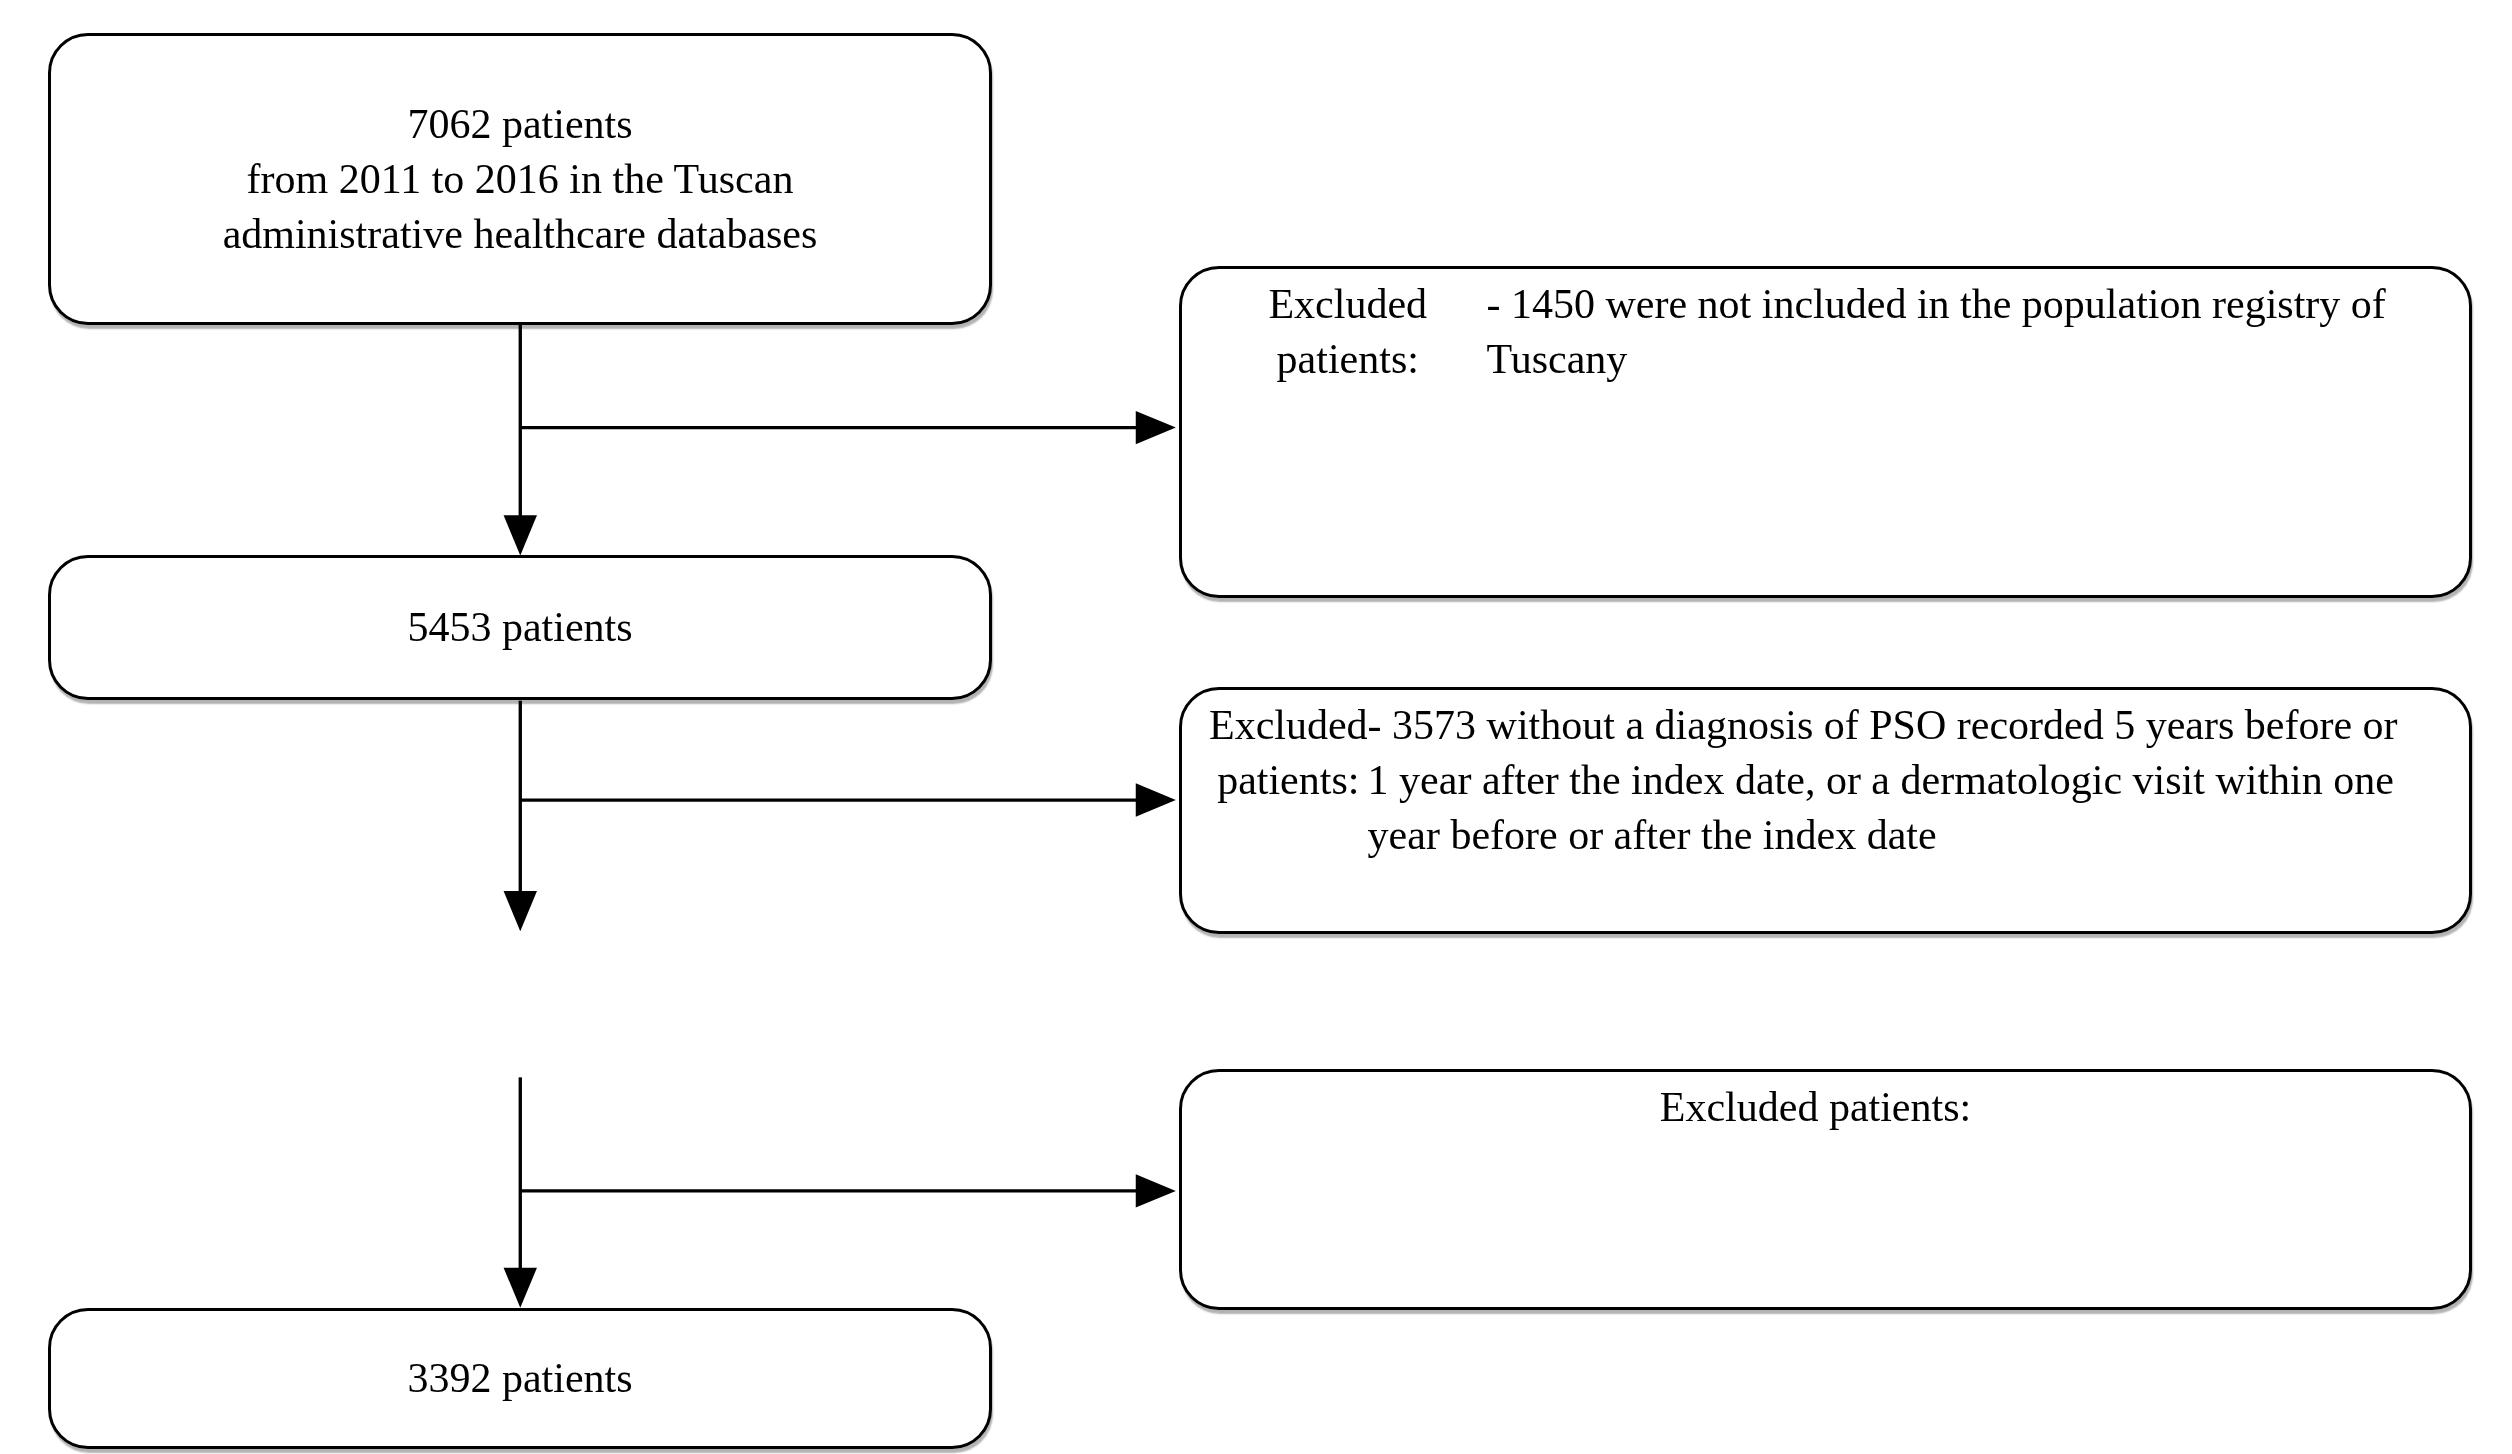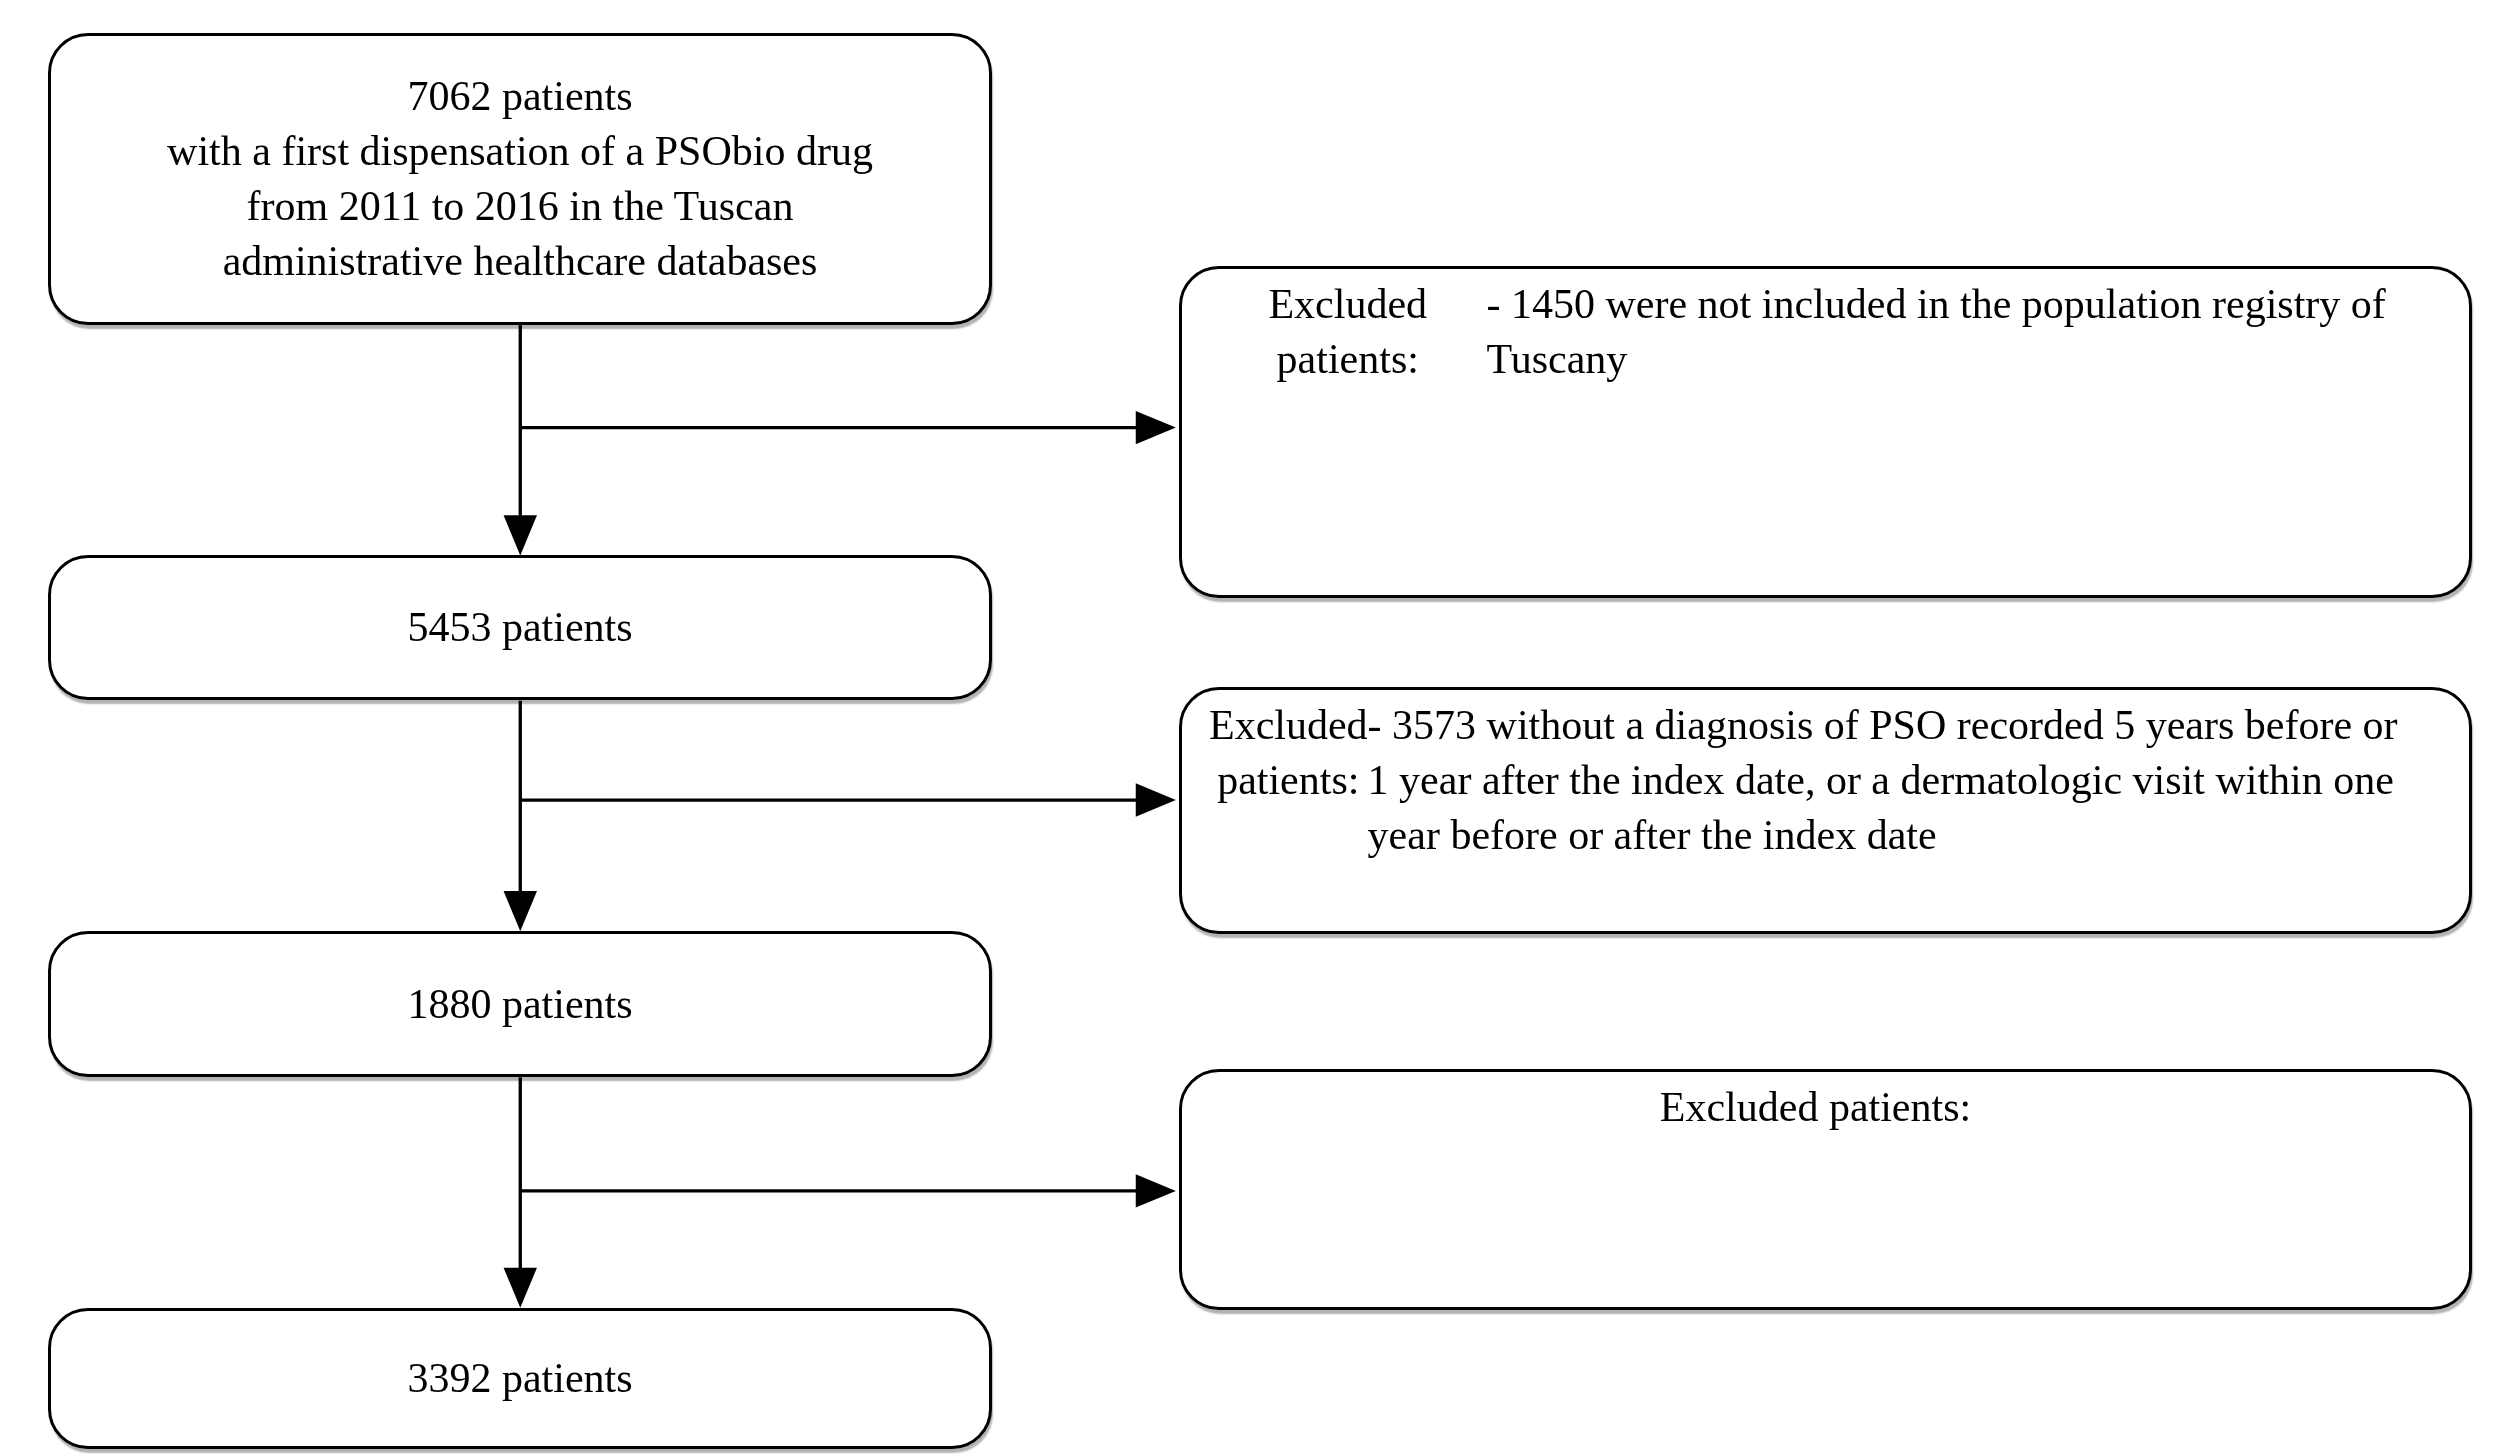--- a/index.html
+++ b/index.html
@@ -80,32 +80,28 @@
     </g>
 
     <g>
       <line x1="623" y1="1426" x2="1362" y2="1426" stroke="#000000" stroke-width="4"></line>
       <polygon points="1360,1406 1360,1446 1408,1426" fill="#000000"></polygon>
     </g>
   </svg>
 
   <div class="box flow-box" style="top:33px; height:292px;">
     <div>7062 patients</div>
-    <div>with a first dispensation of a PSObio drug</div>
     <div>from 2011 to 2016 in the Tuscan</div>
     <div>administrative healthcare databases</div>
   </div>
 
   <div class="box flow-box" style="top:555px; height:145px;">
     <div>5453 patients</div>
   </div>
 
-  <div class="box flow-box" style="top:931px; height:146px;">
-    <div>1880 patients</div>
-  </div>
 
   <div class="box flow-box" style="top:1308px; height:141px;">
     <div>3392 patients</div>
   </div>
 
   <div class="box excl-box" style="top:266px; height:332px;">
     <div class="excl-title">Excluded patients:</div>
     <div class="excl-bullet">- 1450 were not included in the population registry of Tuscany</div>
   </div>
 

